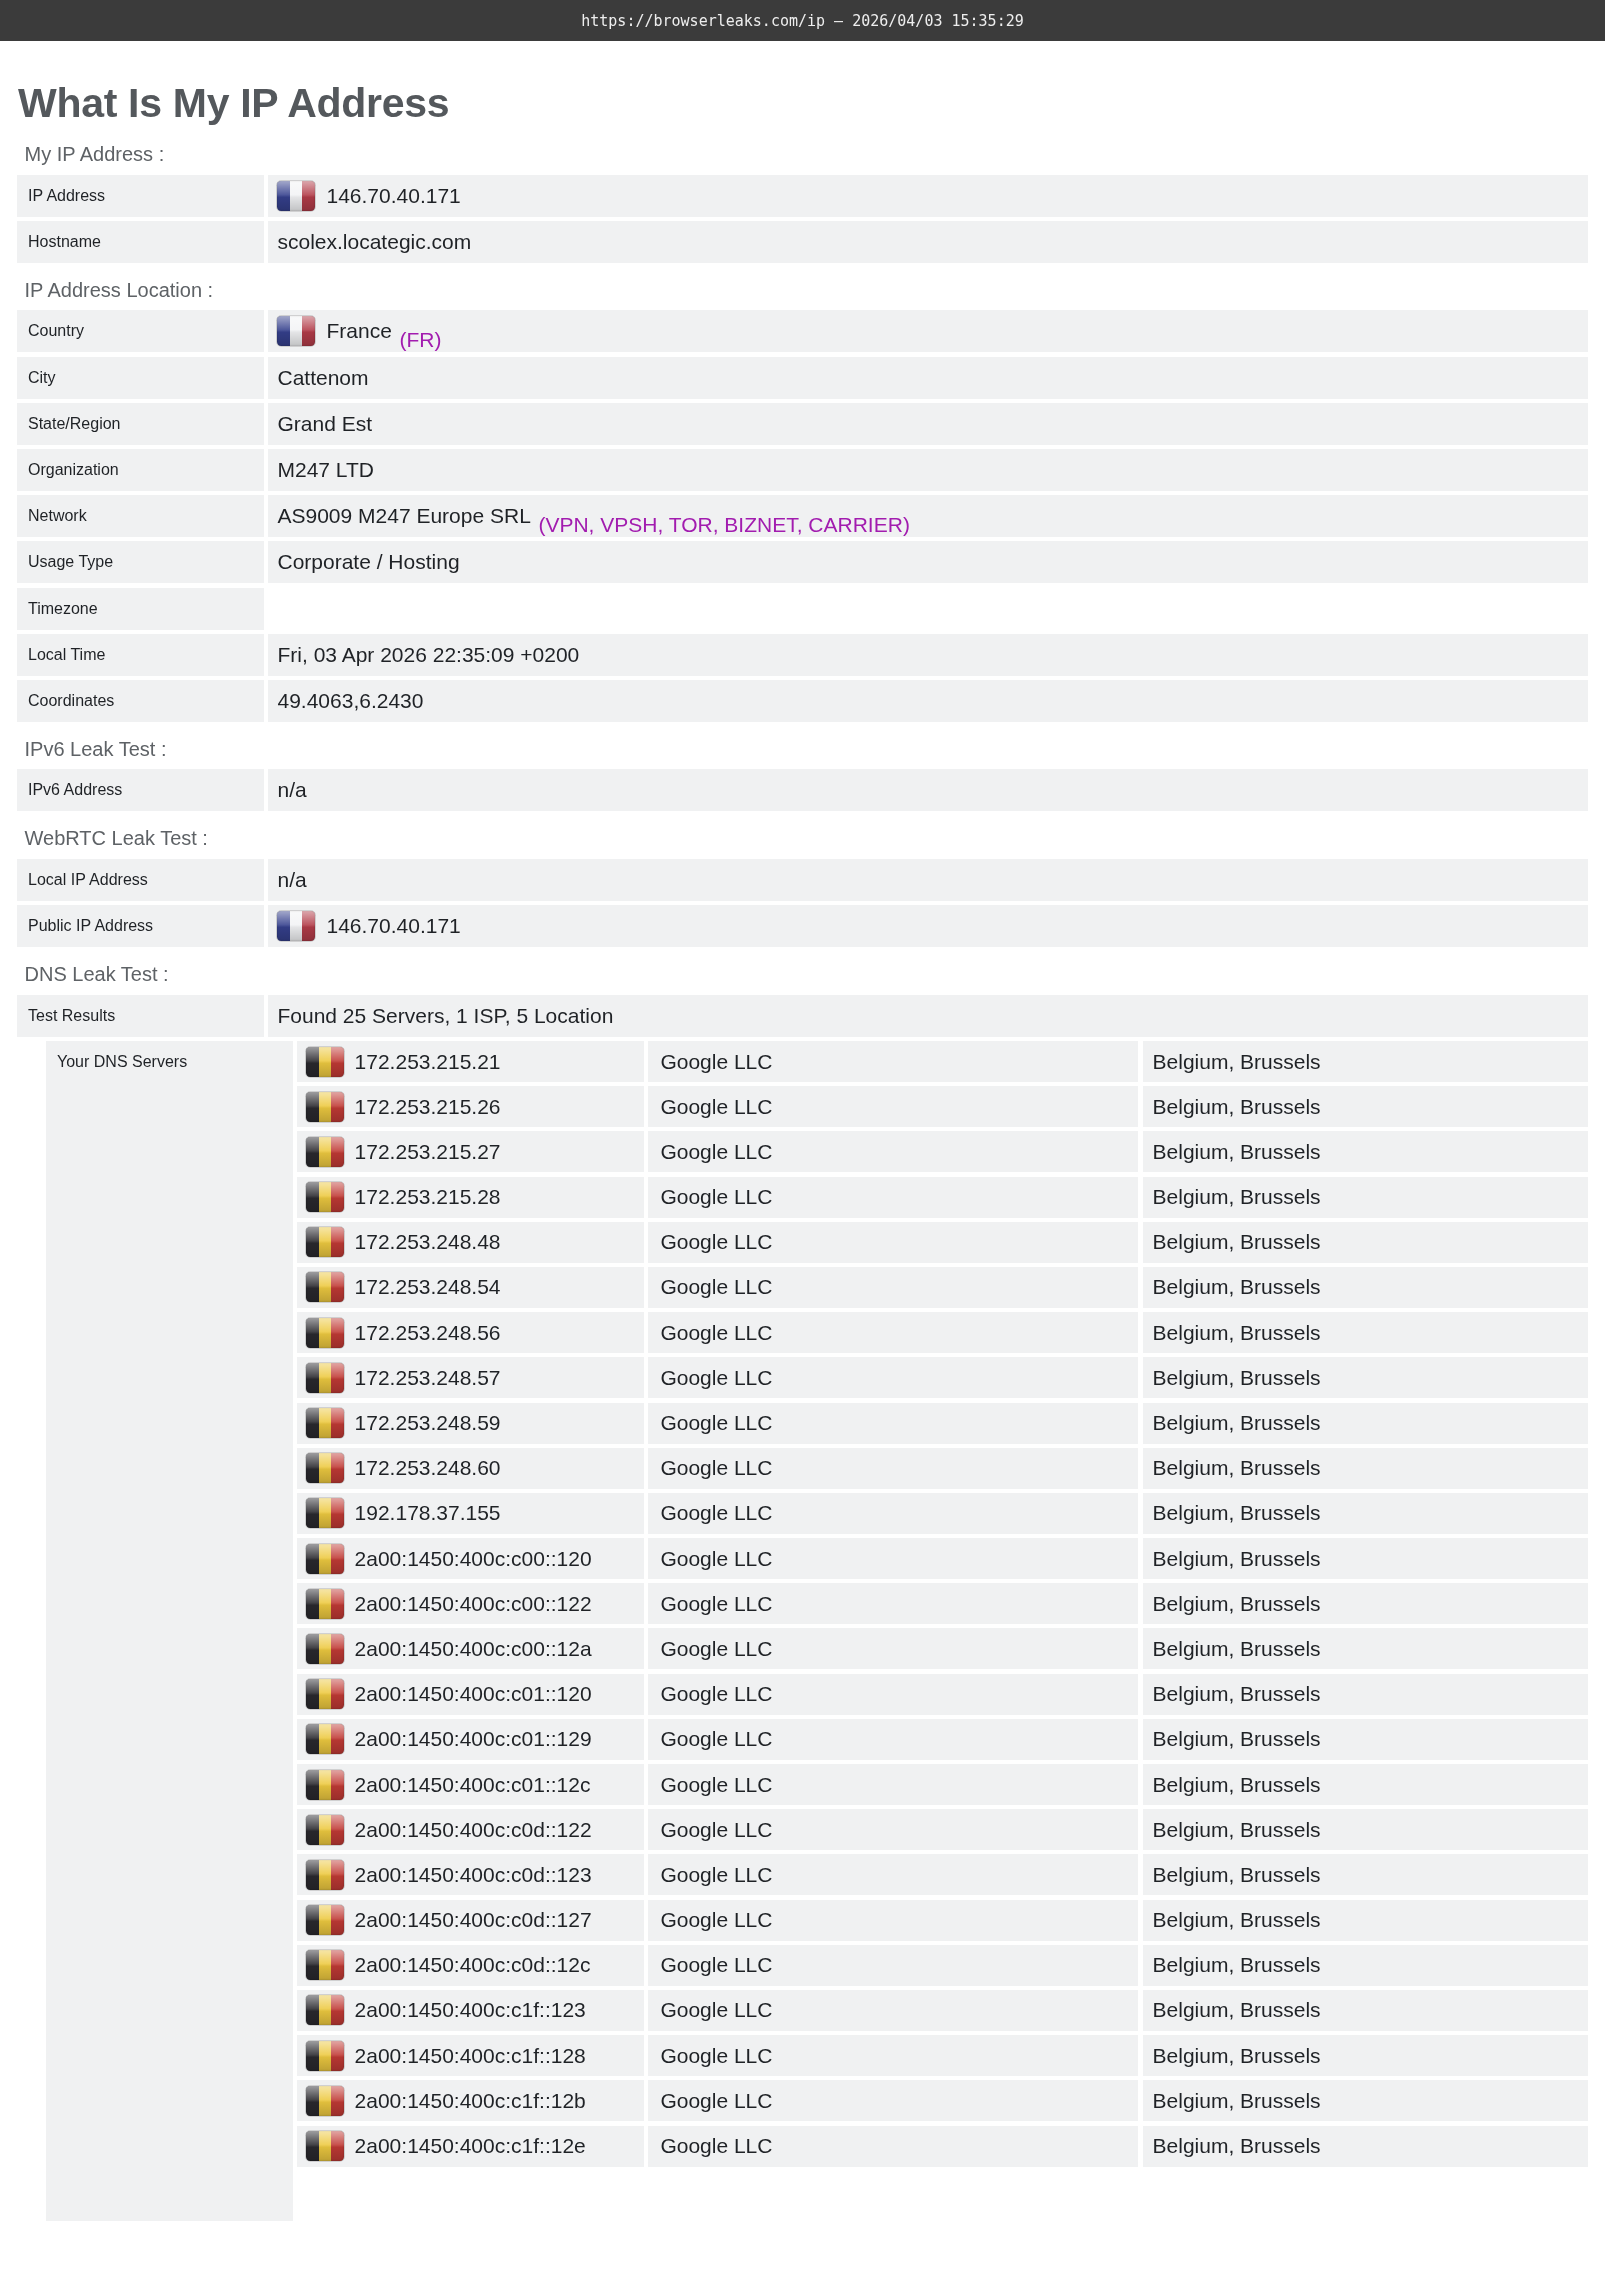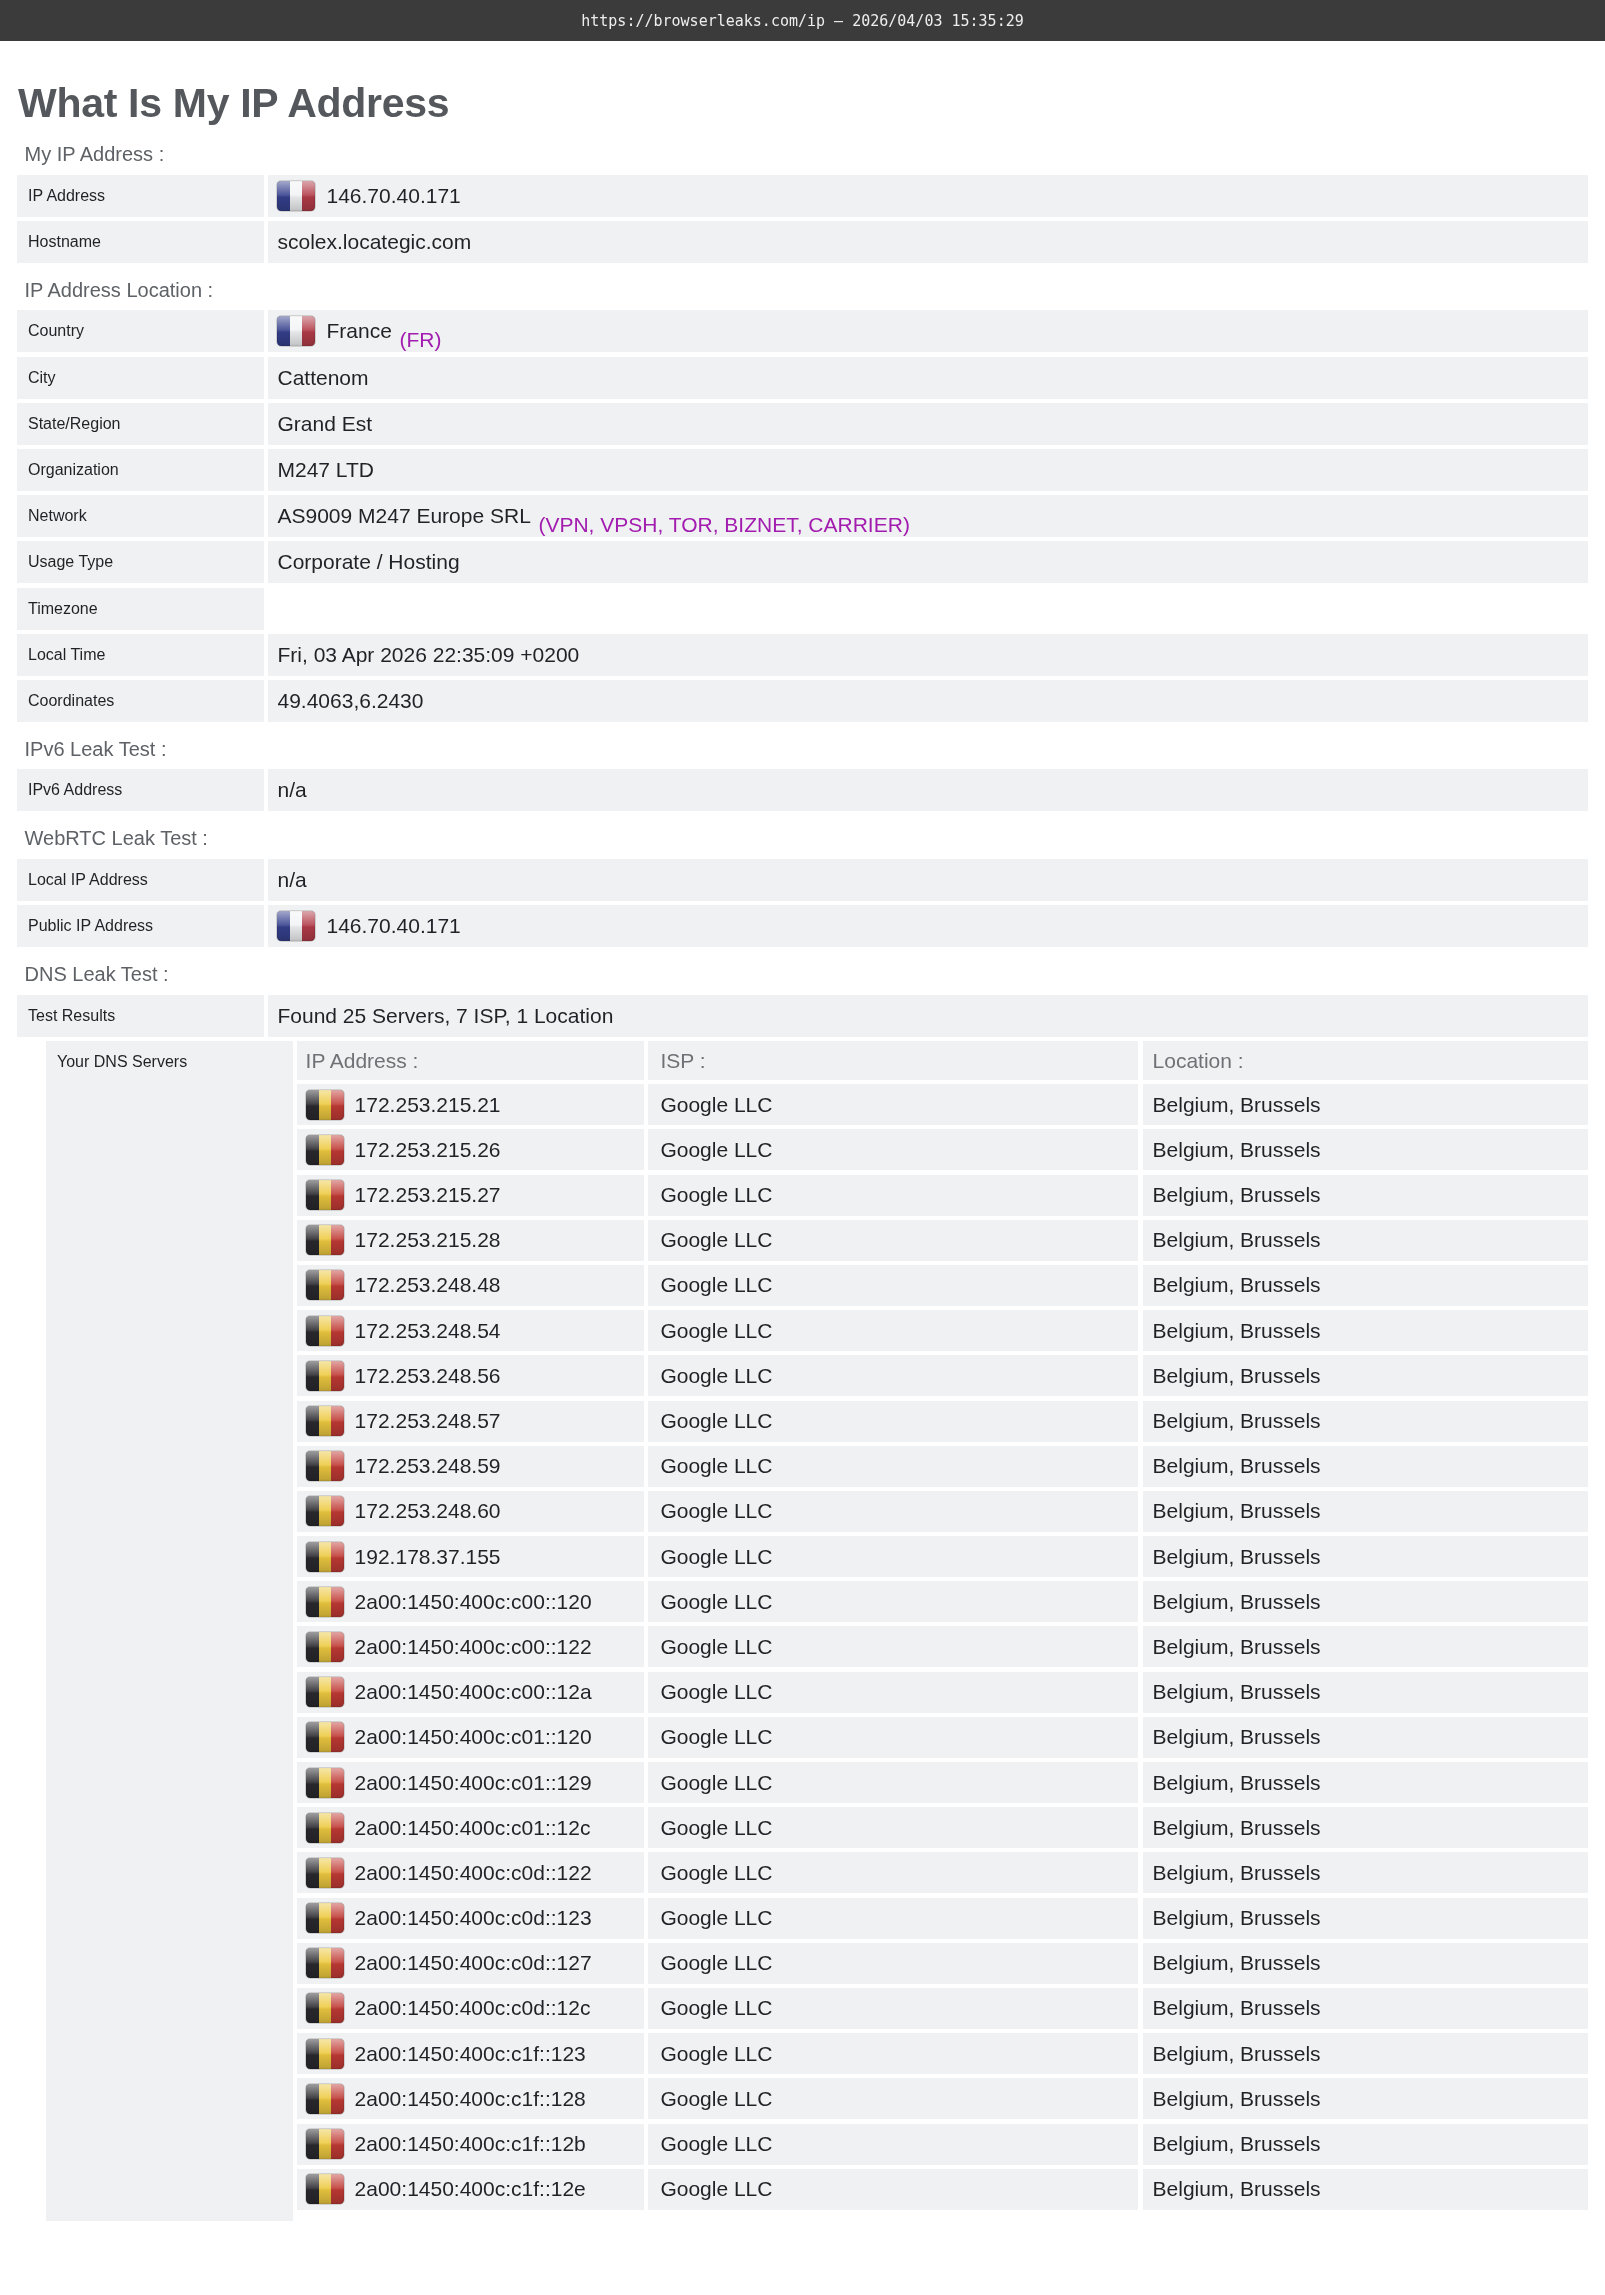--- a/index.html
+++ b/index.html
@@ -192,32 +192,27 @@
         <span>146.70.40.171</span>
       </div>
     </div>
   </div>
 
   <div class="section-h">DNS Leak Test :</div>
   <div class="tbl">
     <div class="row">
       <div class="lbl">Test Results</div>
       <div class="val">
-        <span>Found 25 Servers, 7 ISP, 1 Location</span>
+        <span>Found 25 Servers, 1 ISP, 5 Location</span>
       </div>
     </div>
 
     <div class="row dns-row">
       <div class="lbl">Your DNS Servers</div>
       <div class="dns-table">
-        <div class="ihead">
-          <div class="icell c1">IP Address :</div>
-          <div class="icell c2">ISP :</div>
-          <div class="icell c3">Location :</div>
-        </div>
         <div>
             <div class="irow">
     <div class="icell c1">
       <span class="flag be"></span>
       <span>172.253.215.21</span>
     </div>
     <div class="icell c2">Google LLC</div>
     <div class="icell c3">Belgium, Brussels</div>
   </div>
             <div class="irow">

